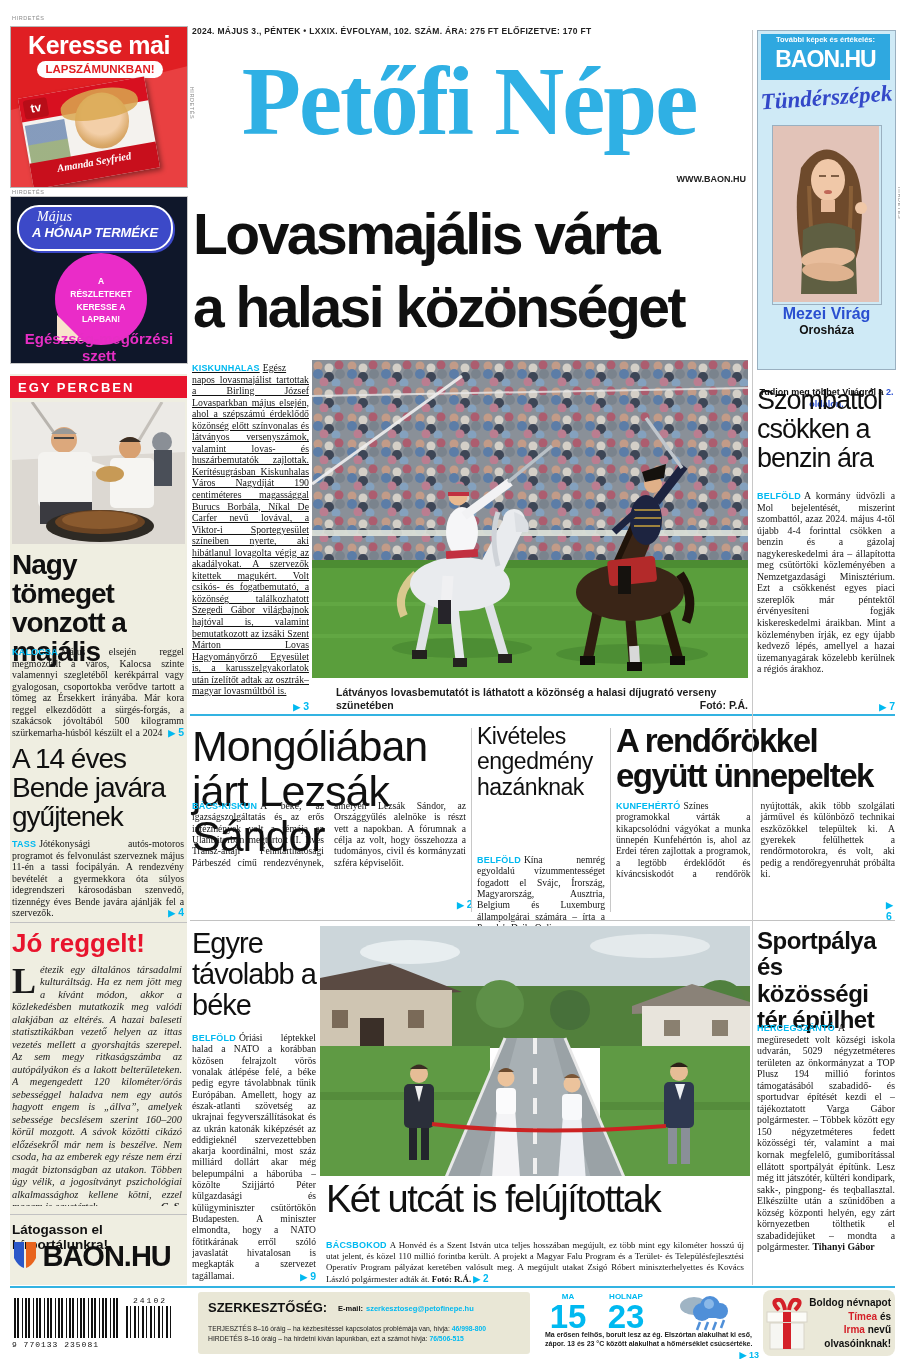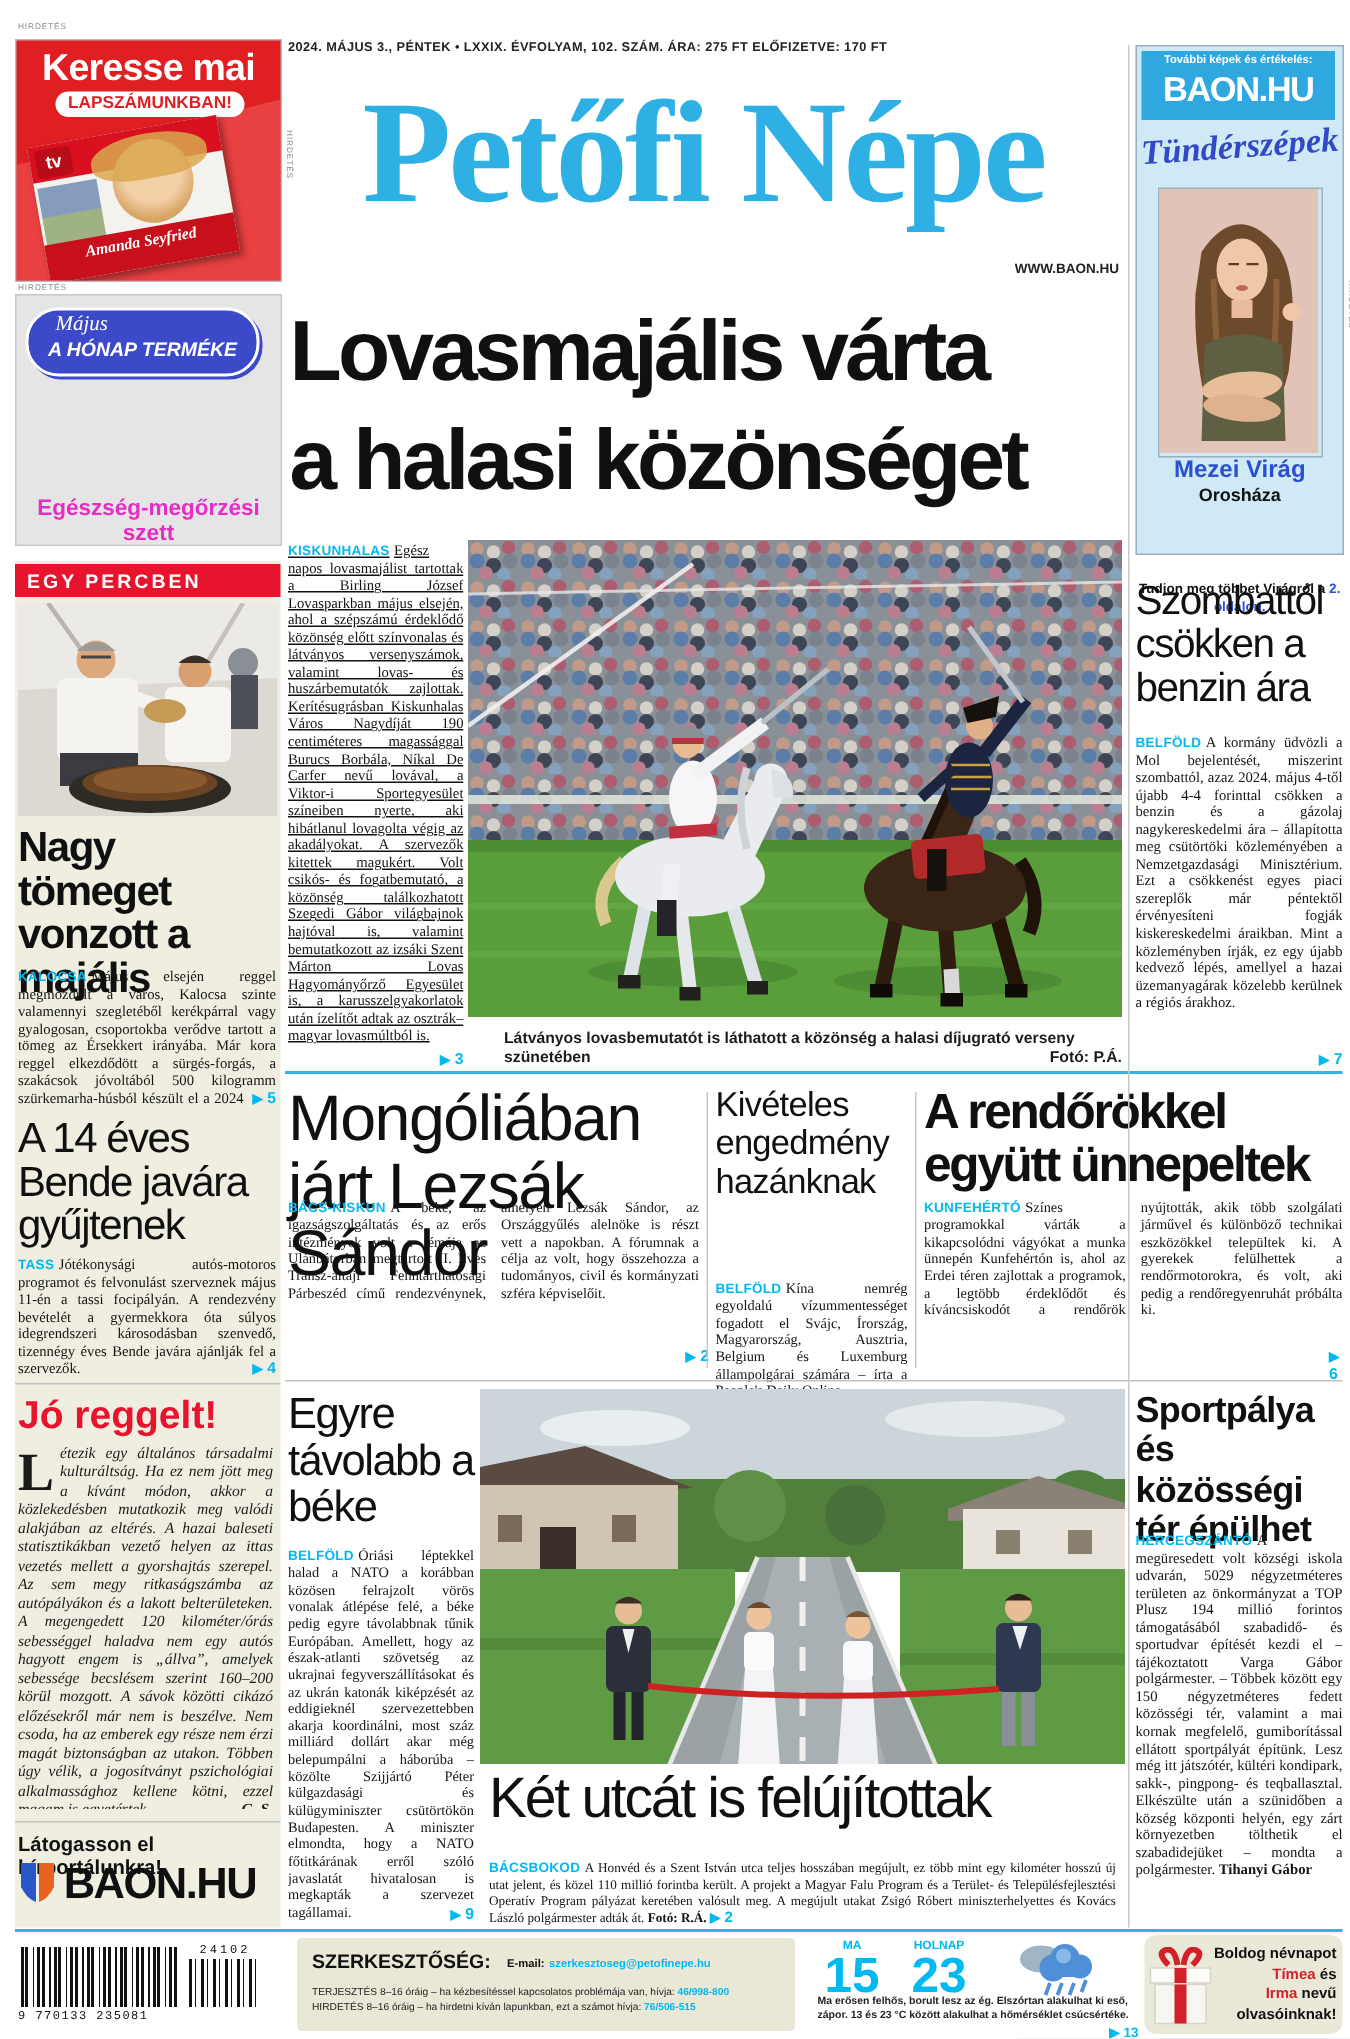--- a/index.html
+++ b/index.html
@@ -42,24 +42,28 @@
       <div class="s" style="left:0;top:0;width:128px;height:24px;background:#d81020;"></div>
       <div class="s" style="left:4px;top:3px;width:24px;height:19px;background:#b80d18;border-radius:3px;text-align:center;font:bold 12px/19px 'Liberation Sans',sans-serif;color:#fff;">tv</div>
       <div class="s" style="left:52px;top:8px;width:54px;height:56px;border-radius:50%;background:radial-gradient(circle at 50% 40%,#f3cfa8 0 45%,#d9a868 70%,#c68b4e 100%);"></div>
       <div class="s" style="left:40px;top:4px;width:78px;height:30px;border-radius:50% 50% 40% 40%;background:#d9a850;opacity:.85;"></div>
       <div class="s" style="left:2px;top:28px;width:40px;height:60px;background:linear-gradient(#6a86b0 0 32%,#8aa26a 34% 66%,#9a6a86 68% 100%);opacity:.8;"></div>
       <div class="s" style="left:0;top:66px;width:128px;height:26px;background:#c80f1c;"></div>
       <div class="s" style="left:0;top:70px;width:128px;text-align:center;font:bold italic 10.5px 'Liberation Serif',serif;color:#fff;">Amanda Seyfried</div>
     </div>
   </div>
 
-  <div class="s" style="left:10px;top:196px;width:176px;height:166px;background:#e5e5e5;border:1px solid #c8c8c8;">
+  <div class="s" style="left:10px;top:196px;width:176px;height:166px;background:#0f172a;border:1px solid #c8c8c8;">
     <div class="s" style="left:6px;top:8px;width:152px;height:42px;background:#3c49c8;border:2px solid #fff;border-radius:22px;box-shadow:2px 2px 0 #3c49c8;">
       <div class="s" style="left:18px;top:2px;font:italic 14px 'Liberation Serif',serif;color:#fff;">Május</div>
       <div class="s" style="left:0;top:18px;width:152px;text-align:center;font:bold italic 13px 'Liberation Sans',sans-serif;color:#fff;">A HÓNAP TERMÉKE</div>
+    </div>
+    <div class="s" style="left:44px;top:56px;width:92px;height:92px;border-radius:50%;background:#ea2cc8;">
+      <div class="s" style="left:14px;top:22px;width:64px;text-align:center;font:bold 8.5px/1.5 'Liberation Sans',sans-serif;color:#fff;">A RÉSZLETEKET KERESSE A LAPBAN!</div>
+      <div class="s" style="left:2px;top:62px;width:0;height:0;border-left:26px solid #f8e3cb;border-top:26px solid transparent;"></div>
     </div>
     <div class="s" style="left:2px;top:134px;width:172px;text-align:center;font:bold 15px/1.1 'Liberation Sans',sans-serif;color:#e62ec4;">Egészség-megőrzési szett</div>
   </div>
 
   <div class="s beigebg" style="left:10px;top:374px;width:177px;height:911px;"></div>
 
   <div class="s" style="left:10px;top:376px;width:177px;height:22px;background:#e8142d;">
     <span style="display:block;padding:4px 0 0 8px;font:bold 13px 'Liberation Sans',sans-serif;color:#fff;letter-spacing:2px;">EGY PERCBEN</span>
   </div>
 

